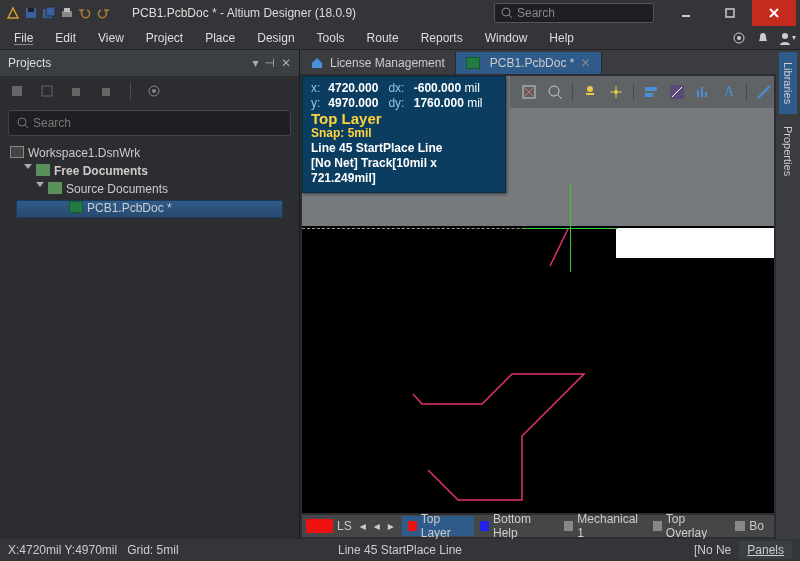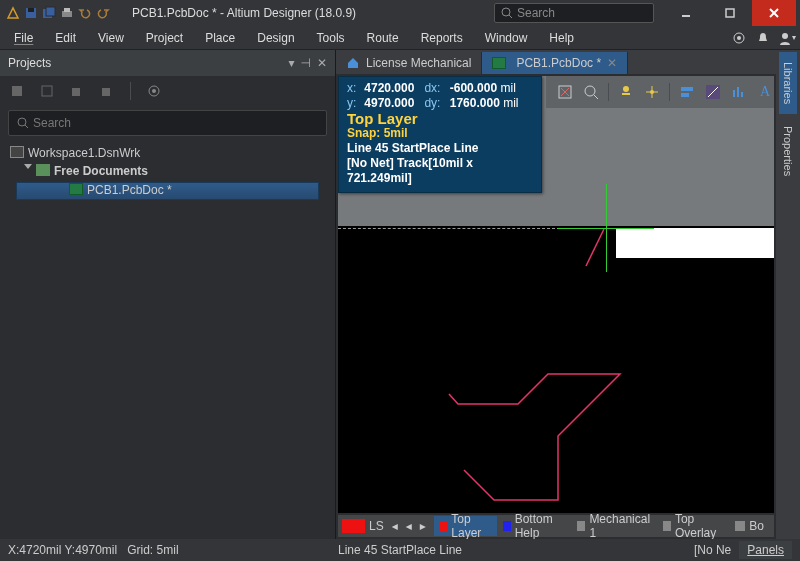--- a/index.html
+++ b/index.html
@@ -15,21 +15,21 @@
   .winbtn.close { background: #c42b1c; color: #fff; }
 
   
   .menubar { height: 24px; background: #333538; display: flex; align-items: center; padding: 0 4px; gap: 2px; border-bottom: 1px solid #222;}
   .menuitem { padding: 3px 10px; color: #ddd; }
   .menu-right { margin-left: auto; display: flex; gap: 6px; align-items: center; }
   .ricon { width: 18px; height: 18px; display:flex; align-items:center; justify-content:center; color:#ccc;}
 
   
   .main { flex: 1; display: flex; min-height: 0; }
-  .projects-panel { width: 336px; background: #2b2d30; border-right: 1px solid #1a1a1a; display: flex; flex-direction: column; }
+  .projects-panel { width: 300px; background: #2b2d30; border-right: 1px solid #1a1a1a; display: flex; flex-direction: column; }
   .panel-header { height: 26px; background: #3c3f42; display: flex; align-items: center; padding: 0 8px; color: #ddd;}
   .panel-header .phtools { margin-left: auto; display:flex; gap: 6px; color:#aaa;}
   .panel-toolbar { height: 30px; display: flex; align-items: center; padding: 0 8px; gap: 12px; color:#888;}
   .panel-search { height: 26px; margin: 4px 8px 6px; background:#1e1f22; border:1px solid #444; border-radius:2px; display:flex; align-items:center; padding:0 8px; color:#777;}
   .tree { flex:1; padding: 4px 0; font-size:12px; color:#ccc; overflow:auto;}
   .tree-row { display:flex; align-items:flex-start; height:18px; padding-left:10px;}
   .tree-row.l1 { padding-left: 10px; }
   .tree-row.l2 { padding-left: 24px; font-weight: bold; }
   .tree-row.l3 { padding-left: 36px; }
   .tree-row.l4 { padding-left: 52px; }
@@ -236,36 +236,41 @@
     <div class="tree">
       <div class="tree-row l1">
         <div class="wsicon"></div>
         <span>Workspace1.DsnWrk</span>
       </div>
       <div class="tree-row l2">
         <div class="tri open"></div>
         <div class="folder-icon"></div>
         <b><span>Free Documents</span></b>
       </div>
+      <div class="tree-row l3">
+        <div class="tri open"></div>
+        <div class="folder-icon"></div>
+        <span>Source Documents</span>
+      </div>
       <div style="padding:0 8px;">
         <div class="tree-row l4 sel">
           <div class="pcbicon"></div>
           <span>PCB1.PcbDoc *</span>
         </div>
       </div>
     </div>
   </div>
 
   <div class="editor-area">
     <div class="tabstrip">
       <div class="etab">
         <svg class="tab-home" width="14" height="14">
             <path d="M2 7 L7 2 L12 7 L12 12 L2 12 Z" fill="#4a90d9"></path>
           </svg>
-        <span>License Mechanical</span>
+        <span>License Management</span>
       </div>
       <div class="etab active">
         <div class="pcbicon"></div>
         <span>PCB1.PcbDoc *</span>
         <span class="tabclose">✕</span>
       </div>
     </div>
 
     <div class="canvas-wrap">
       <div class="gray-top"></div>

